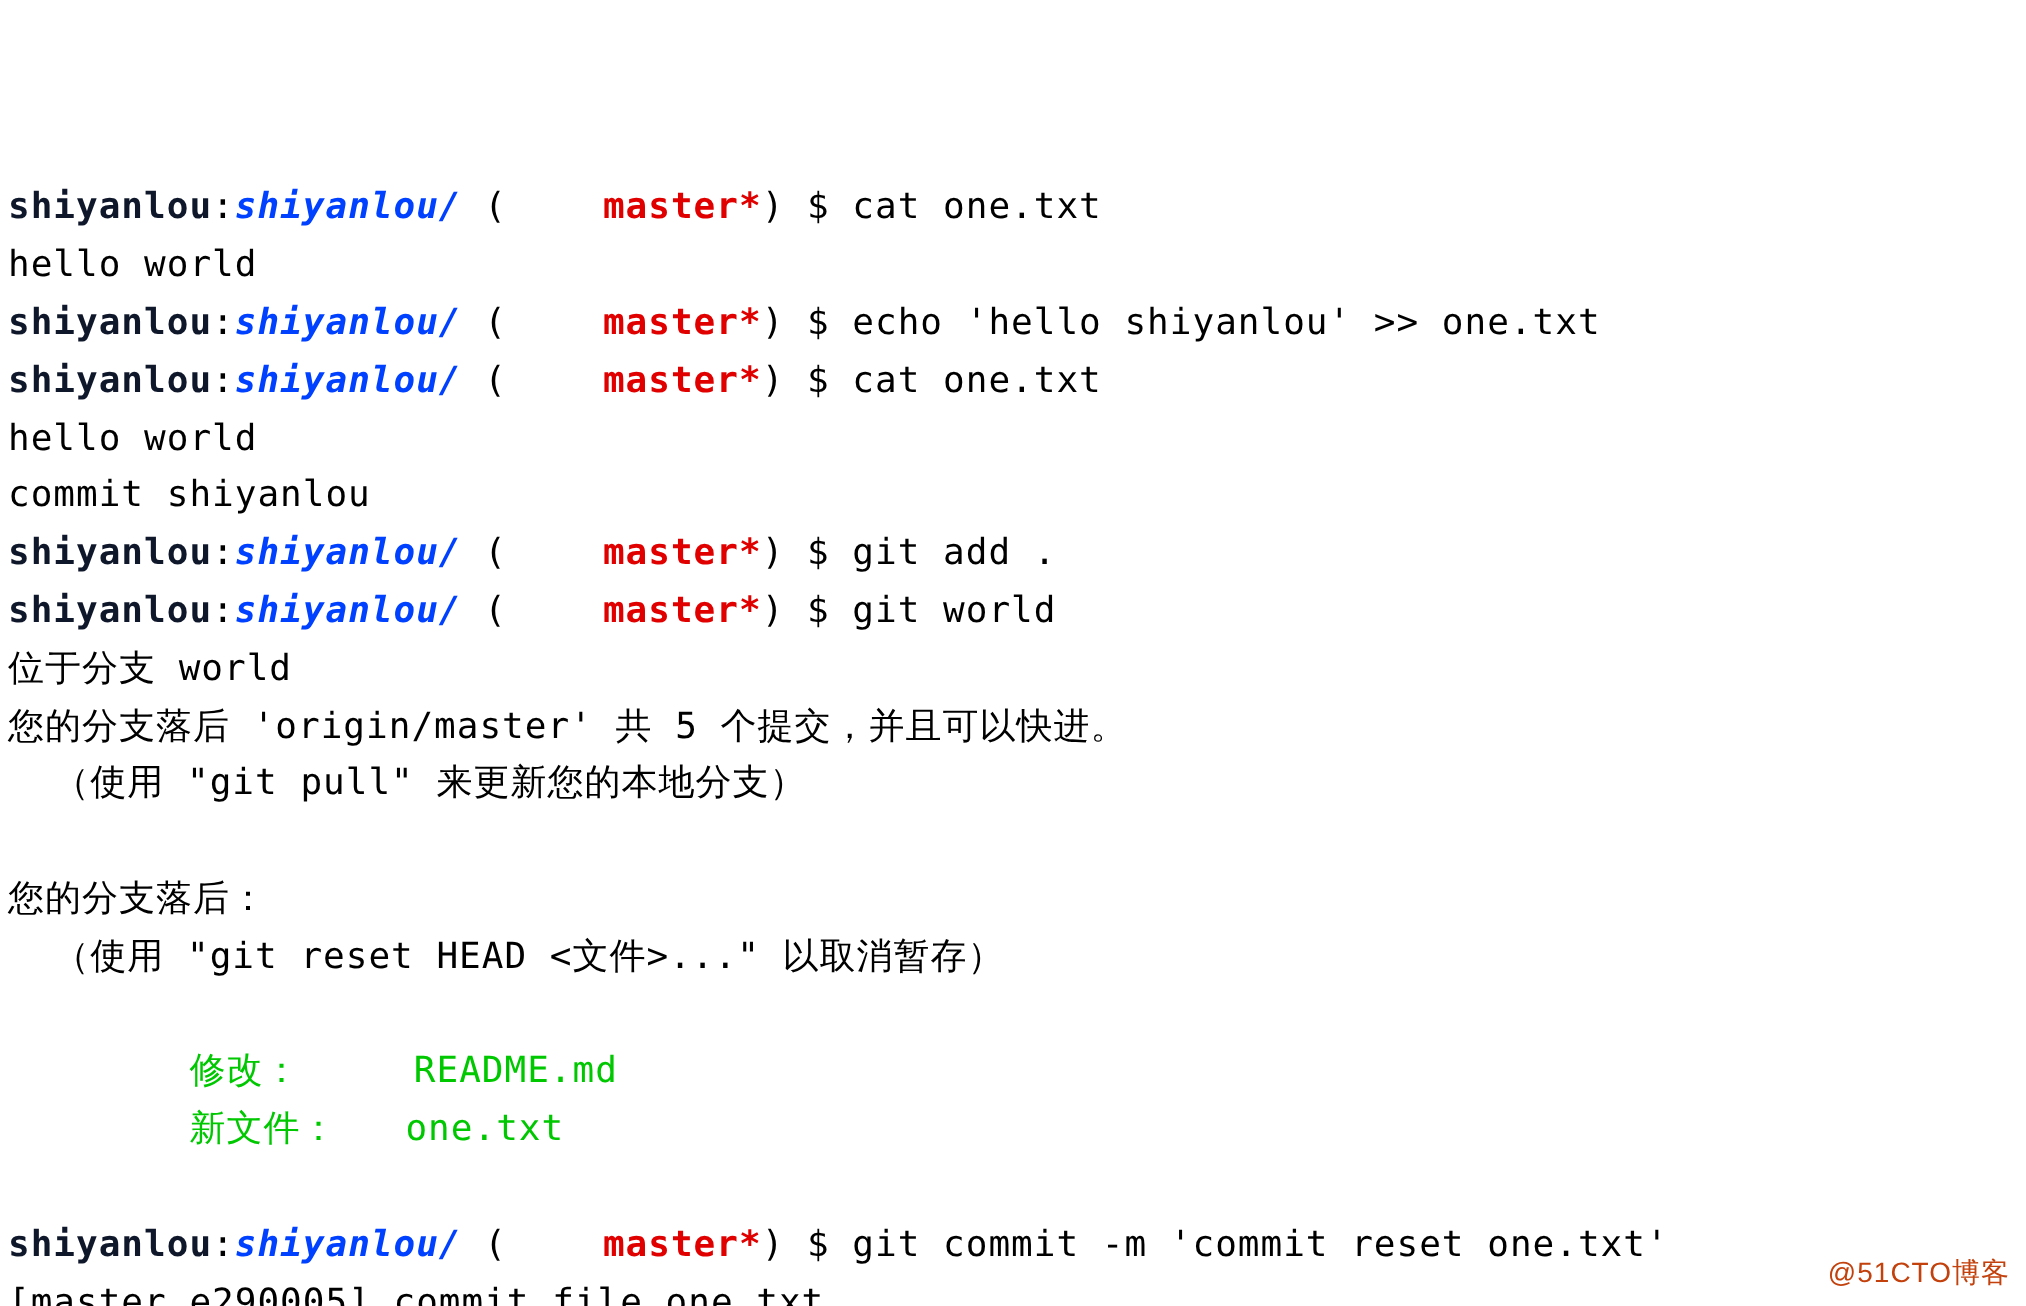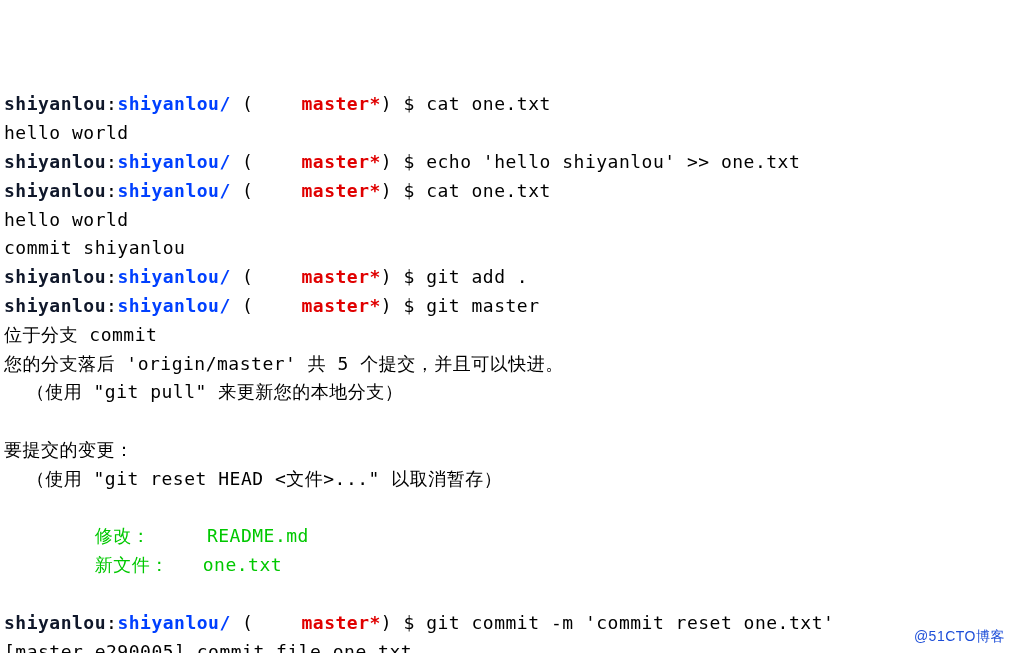--- a/index.html
+++ b/index.html
@@ -7,49 +7,49 @@
       padding: 4px;
       font-family: "Menlo", "Monaco", "Consolas", monospace;
       font-size: 18px;
       line-height: 1.6;
       background: #ffffff;
       color: #000000;
       white-space: pre;
       letter-spacing: 0.5px;
     }
     .green { color: #0f172a; font-weight: bold; }
-    .blue { color: #0040ff; font-weight: bold; }
+    .blue { color: #0040ff; font-weight: bold; font-style: italic; }
     .red { color: #e00000; font-weight: bold; padding-left: 48px; }
     .status-green { color: #00c800; }
     .watermark {
       position: fixed;
       bottom: 6px;
       right: 8px;
-      color: #1d4ed8;
+      color: #c2410c;
       font-size: 14px;
       font-family: sans-serif;
     }
   </style>
 </head>
 <body>
 
 
 <div><span><span class="green">shiyanlou</span><span>:</span><span class="blue">shiyanlou/</span><span> (</span><span class="red">master*</span><span>)</span><span> $ </span><span>cat one.txt</span></span>
 <span>hello world</span>
 <span><span class="green">shiyanlou</span><span>:</span><span class="blue">shiyanlou/</span><span> (</span><span class="red">master*</span><span>)</span><span> $ </span><span>echo 'hello shiyanlou' &gt;&gt; one.txt</span></span>
 <span><span class="green">shiyanlou</span><span>:</span><span class="blue">shiyanlou/</span><span> (</span><span class="red">master*</span><span>)</span><span> $ </span><span>cat one.txt</span></span>
 <span>hello world</span>
 <span>commit shiyanlou</span>
 <span><span class="green">shiyanlou</span><span>:</span><span class="blue">shiyanlou/</span><span> (</span><span class="red">master*</span><span>)</span><span> $ </span><span>git add .</span></span>
-<span><span class="green">shiyanlou</span><span>:</span><span class="blue">shiyanlou/</span><span> (</span><span class="red">master*</span><span>)</span><span> $ </span><span>git master</span></span>
-<span>位于分支 commit</span>
+<span><span class="green">shiyanlou</span><span>:</span><span class="blue">shiyanlou/</span><span> (</span><span class="red">master*</span><span>)</span><span> $ </span><span>git world</span></span>
+<span>位于分支 world</span>
 <span>您的分支落后 'origin/master' 共 5 个提交，并且可以快进。</span>
 <span>  （使用 "git pull" 来更新您的本地分支）</span>
 <span></span>
-<span>要提交的变更：</span>
+<span>您的分支落后：</span>
 <span>  （使用 "git reset HEAD &lt;文件&gt;..." 以取消暂存）</span>
 <span></span>
 <span class="status-green"><span>        修改：     </span><span>README.md</span></span>
 <span class="status-green"><span>        新文件：   </span><span>one.txt</span></span>
 <span></span>
 <span><span class="green">shiyanlou</span><span>:</span><span class="blue">shiyanlou/</span><span> (</span><span class="red">master*</span><span>)</span><span> $ </span><span>git commit -m 'commit reset one.txt'</span></span>
 <span>[master e290005] commit file one.txt</span>
 
 
 </div>

